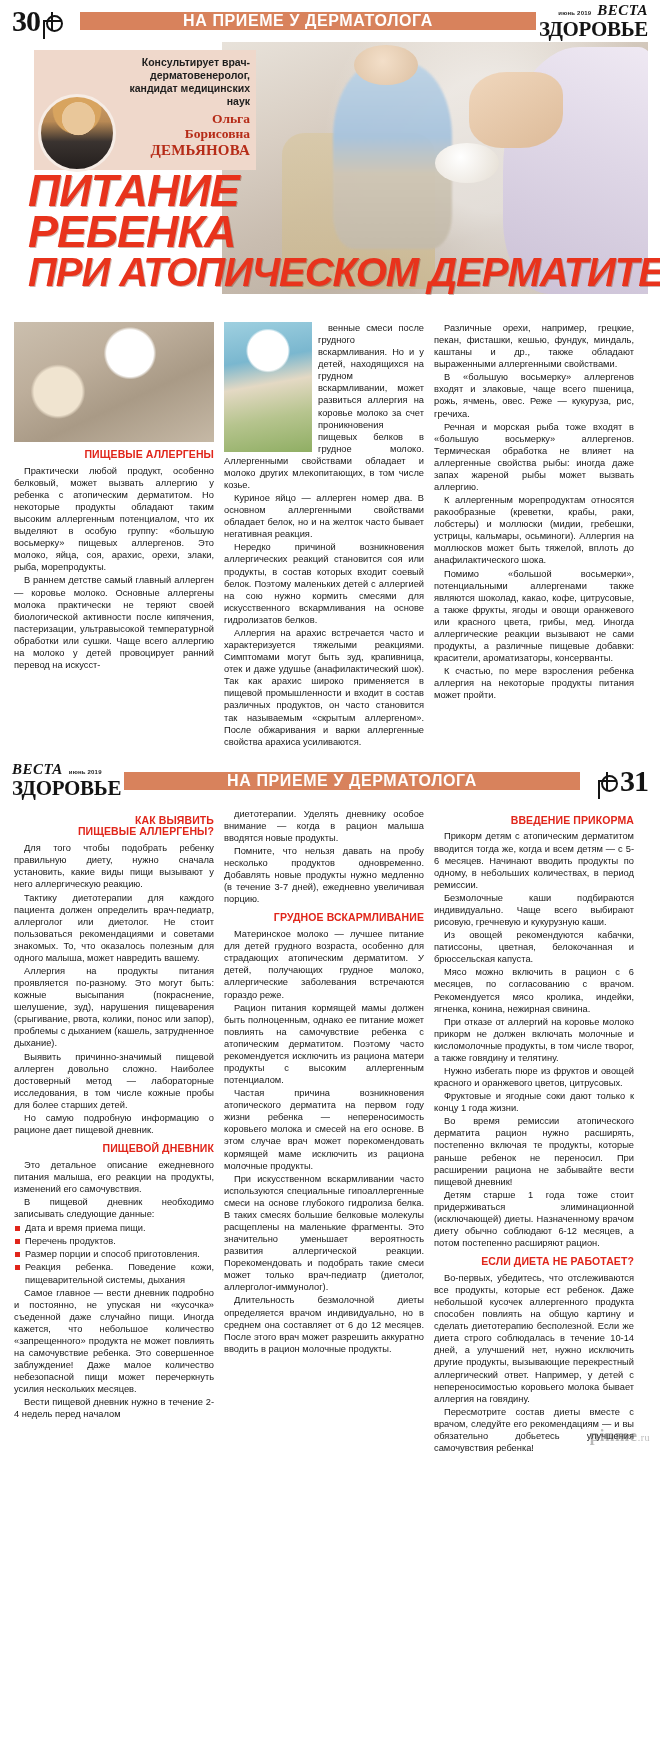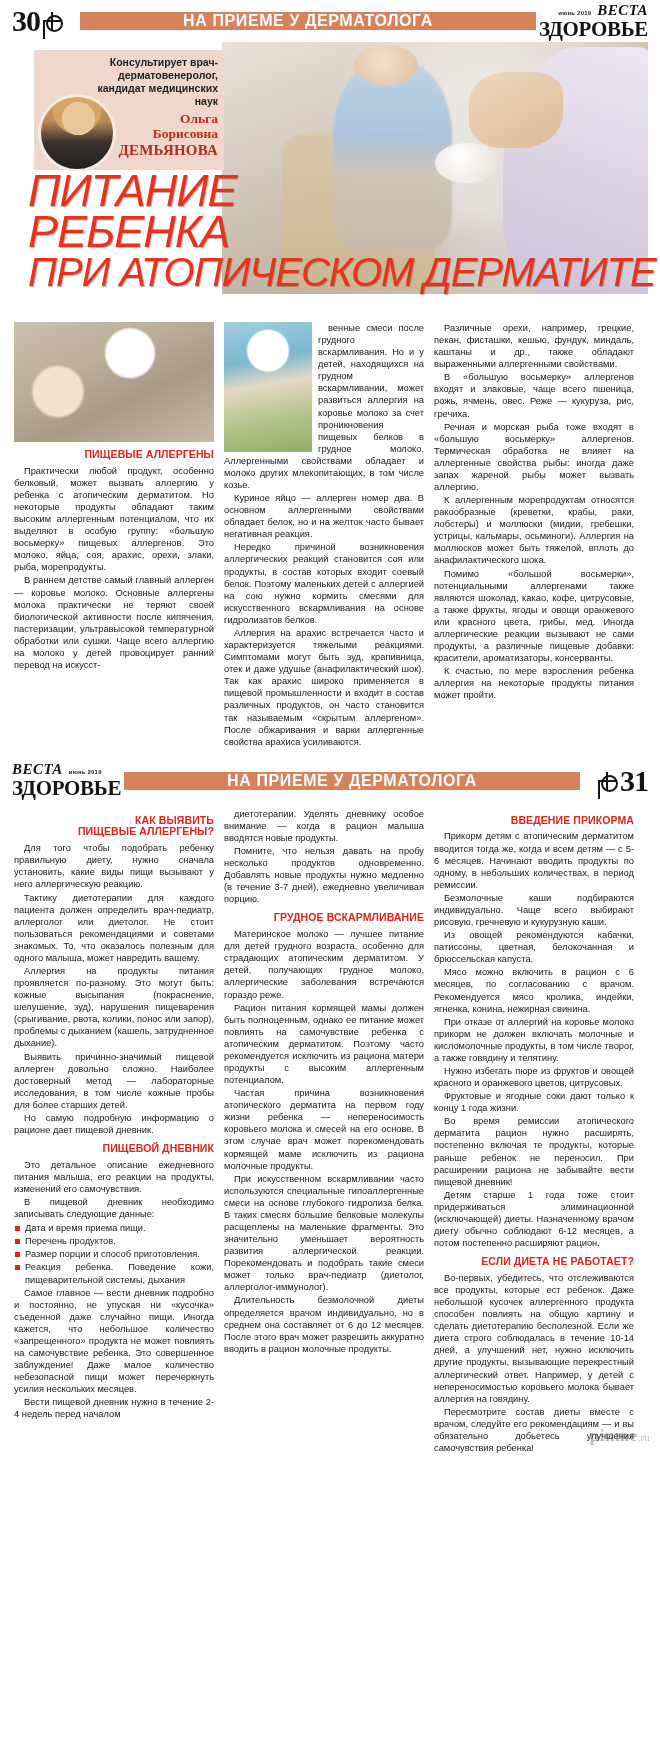--- a/index.html
+++ b/index.html
@@ -109,21 +109,21 @@
     background:radial-gradient(circle at 40% 35%,#ffffff,#e4ddd2);
     border-radius:50%;
   }
   .hp-arm {
     position:absolute; left:58%; top:12%; width:22%; height:30%;
     background:linear-gradient(150deg,#f0d7bd,#ddbb99);
     border-radius:40% 30% 45% 35%; filter:blur(.7px);
   }
 
   .consult {
-    position:absolute; left:34px; top:8px; width:190px; height:120px;
+    position:absolute; left:34px; top:8px; width:222px; height:120px;
     background:#efd8cb;
   }
   .consult-text {
     position:absolute; right:6px; top:6px; width:132px;
     text-align:right; font-size:10.5px; font-weight:bold; line-height:1.25; color:#1d1d1d;
   }
   .consult-name {
     color:#b62c18; font-family:"Liberation Serif", serif; font-weight:bold;
     font-size:13.5px; line-height:1.18; margin-top:2px;
   }
@@ -134,21 +134,21 @@
     background:
       radial-gradient(circle at 52% 30%, #e9c79a 0 26%, rgba(0,0,0,0) 27%),
       radial-gradient(circle at 50% 18%, #d8a45f 0 34%, rgba(0,0,0,0) 36%),
       linear-gradient(180deg,#cfa06a 0%,#b98a55 34%,#3a3330 62%,#241f1d 100%);
     overflow:hidden;
   }
 
   .headline {
     position:absolute; left:28px; top:128px; width:620px;
     font-family:"Liberation Sans", sans-serif;
-    font-weight:normal; font-style:italic;
+    font-weight:bold; font-style:italic;
     color:#e8331c; line-height:.92; letter-spacing:-1px;
   }
   .headline .l1, .headline .l2 { font-size:45px; display:block; }
   .headline .l3 {
     font-size:40px; display:block; margin-top:1px; white-space:nowrap;
     text-shadow:1px 1px 0 rgba(120,40,20,.35);
   }
   .headline .l1, .headline .l2 { text-shadow:1px 1px 0 rgba(120,40,20,.35); }
 
   

